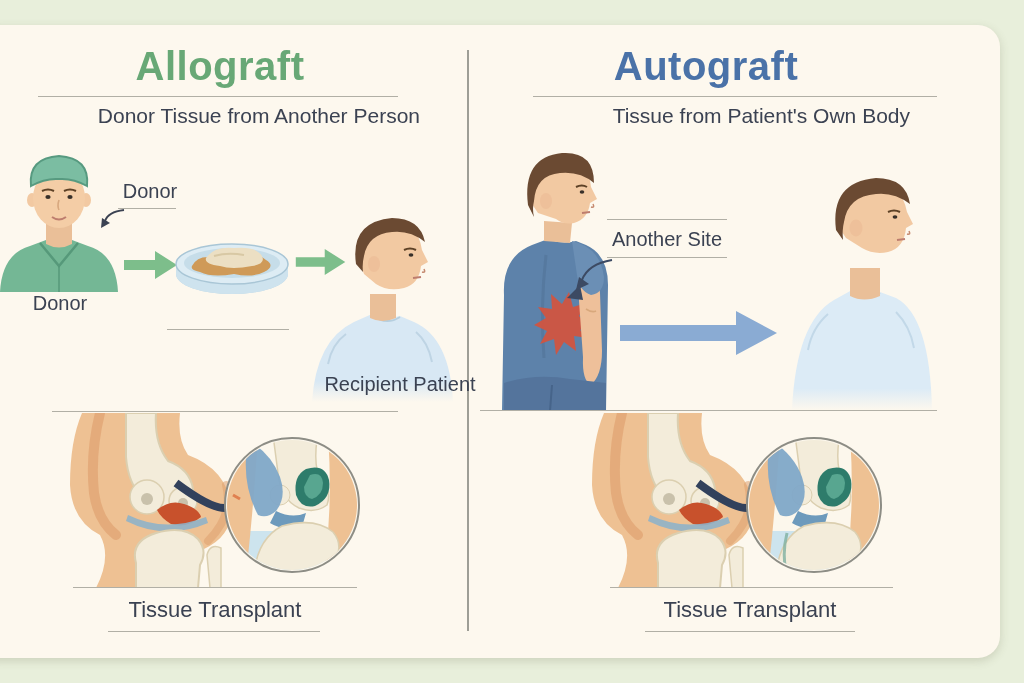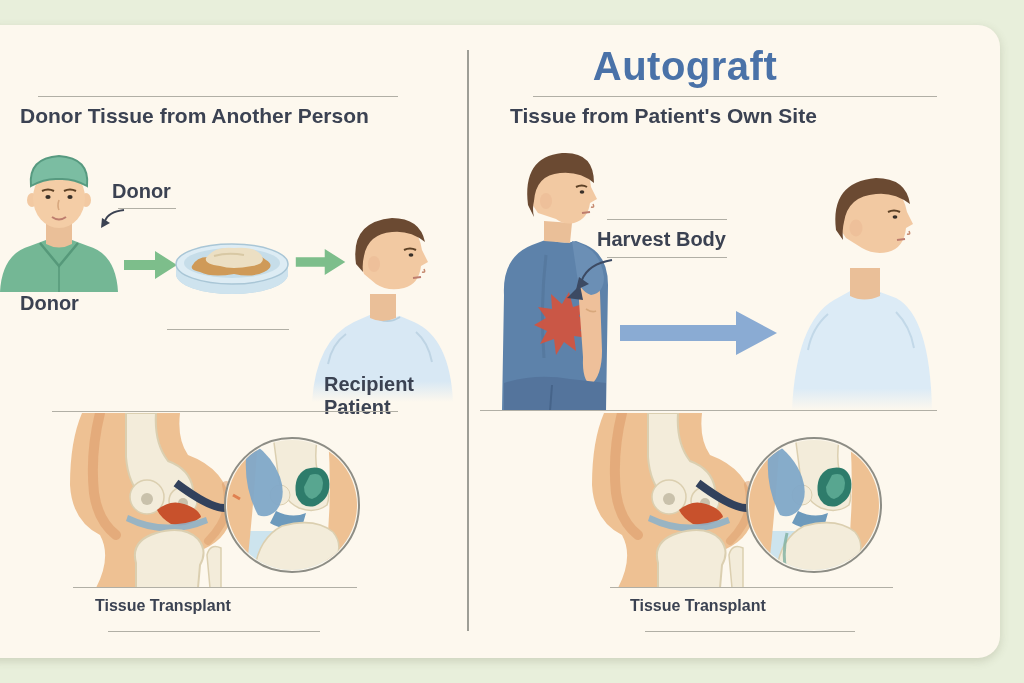--- a/index.html
+++ b/index.html
@@ -19,33 +19,34 @@
   body{font-family:"Liberation Sans","DejaVu Sans",sans-serif;background:var(--background-green);}
   .stage{position:relative;width:1024px;height:683px;background:var(--background-green);overflow:hidden}
   .card{position:absolute;left:-26px;top:25px;width:1026px;height:633px;background:var(--card-cream);
         border-radius:22px;box-shadow:0 3px 10px rgba(90,90,60,.20)}
   .panel{position:absolute;inset:0}
   .v-divider{position:absolute;left:467px;top:50px;width:2px;height:581px;background:var(--divider-gray)}
   .hline{position:absolute;height:0;border-top:1.6px solid var(--line-gray)}
   .title{position:absolute;font-size:40px;font-weight:700;text-align:center;letter-spacing:.5px}
   .title.green{color:var(--allograft-accent)}
   .title.blue{color:var(--autograft-accent)}
-  .subtitle{position:absolute;font-size:21px;font-weight:700;color:var(--text-dark);text-align:left}
-  .label{position:absolute;font-size:20px;font-weight:700;color:var(--text-dark);}
-  .label-lg{font-size:16px}
+  .subtitle{position:absolute;font-size:21px;font-weight:400;color:var(--text-dark);text-align:right}
+  .label{position:absolute;font-size:20px;font-weight:400;color:var(--text-dark);text-align:center}
+  .label-lg{font-size:22px}
   svg{position:absolute;display:block}
 </style>
 </head>
 <body>
 
 <div class="stage">
   <div class="card"></div>
   <div class="v-divider"></div>
 
   <section class="panel">
+    <div class="title green" style="left:30px;top:44px;width:380px">Allograft</div>
     <div class="hline" style="left:38px;top:96px;width:360px"></div>
     <div class="subtitle" style="left:20px;top:104px;width:400px">Donor Tissue from Another Person</div>
 
     <svg style="left:-2px;top:148px" width="122" height="144" viewBox="0 0 122 144">
       <path d="M2 144 Q4 106 32 98 L48 92 Q61 97 74 92 L90 98 Q118 106 120 144 Z" fill="#74b795"></path>
       <path d="M42 95 L61 118 L80 95" fill="none" stroke="#56997a" stroke-width="2.5"></path>
       <path d="M61 118 L61 144" stroke="#56997a" stroke-width="1.5"></path>
       <path d="M48 76 L74 76 L74 96 Q61 103 48 96 Z" fill="#eabf98"></path>
       <ellipse cx="34" cy="52" rx="5" ry="7" fill="#f2c9a2"></ellipse>
       <ellipse cx="88" cy="52" rx="5" ry="7" fill="#f2c9a2"></ellipse>
@@ -144,23 +145,23 @@
         <path d="M203 82 L210 86" stroke="#e08050" stroke-width="3"></path>
       </g>
     </svg>
 
     <div class="hline" style="left:73px;top:587px;width:284px"></div>
     <div class="label label-lg" style="left:95px;top:597px;width:240px">Tissue Transplant</div>
     <div class="hline" style="left:108px;top:631px;width:212px"></div>
   </section>
 
   <section class="panel">
-    <div class="title blue" style="left:495px;top:44px;width:380px">Autograft</div>
+    <div class="title blue" style="left:516px;top:44px;width:380px">Autograft</div>
     <div class="hline" style="left:533px;top:96px;width:404px"></div>
-    <div class="subtitle" style="left:510px;top:104px;width:400px">Tissue from Patient's Own Site</div>
+    <div class="subtitle" style="left:510px;top:104px;width:400px">Tissue from Patient's Own Body</div>
 
     <svg style="left:494px;top:143px" width="126" height="268" viewBox="0 0 126 268">
       <path d="M8 268 L10 152 Q8 114 38 102 L54 96 Q68 102 82 98 L92 102 Q114 112 114 142 L112 268 Z" fill="#5d82aa"></path>
       <path d="M52 112 Q46 165 50 215" stroke="#4e6f93" stroke-width="3" fill="none" opacity=".45"></path>
       <polygon points="94,182 85,173 92,160 79,164 75,149 68,161 57,151 58,166 44,164 52,175 40,182 53,188 46,201 60,196 62,212 70,199 82,208 80,193 94,195 86,187" fill="var(--harvest-red)" opacity=".92"></polygon>
       <path d="M86 118 Q104 124 106 150 L108 208 Q108 232 97 242 Q88 238 89 214 L85 158 Z" fill="#eec09a"></path>
       <path d="M92 166 Q98 170 102 168" stroke="#d8a87c" stroke-width="1.6" fill="none"></path>
       <path d="M78 98 Q106 104 110 134 Q110 150 97 152 Q85 148 83 132 Z" fill="#6b8fb5"></path>
       <polygon points="86,142 73,155 89,157" fill="#3c4a63"></polygon>
       <path d="M10 268 L10 240 Q42 230 76 236 L112 240 L112 268 Z" fill="#54749c"></path>
@@ -169,21 +170,21 @@
       <path d="M36 58 Q34 20 66 16 Q94 14 97 44 L103 56 L96 60 Q94 76 80 80 Q70 82 62 76 L44 70 Z" fill="#f2c9a2"></path>
       <path d="M34 62 Q28 14 68 10 Q100 8 100 40 Q86 28 66 30 Q42 32 40 58 Q38 66 40 74 Z" fill="#6b4a32"></path>
       <ellipse cx="52" cy="58" rx="6" ry="8" fill="#eec09a"></ellipse>
       <path d="M82 44 Q88 41 93 44" stroke="#5d4126" stroke-width="2" fill="none"></path>
       <ellipse cx="88" cy="49" rx="2.3" ry="1.8" fill="#38302a"></ellipse>
       <path d="M97 64 Q101 65 99 61" stroke="#c58a70" stroke-width="1.5" fill="none"></path>
       <path d="M88 70 L96 69" stroke="#bd7d6e" stroke-width="2"></path>
     </svg>
 
     <div class="hline" style="left:607px;top:219px;width:120px"></div>
-    <div class="label" style="left:597px;top:228px;width:140px">Harvest Body</div>
+    <div class="label" style="left:597px;top:228px;width:140px">Another Site</div>
     <div class="hline" style="left:607px;top:257px;width:120px"></div>
     <svg style="left:572px;top:258px" width="42" height="36" viewBox="0 0 42 36">
       <path d="M40 2 Q16 6 10 22" stroke="#3c4a63" stroke-width="2" fill="none"></path>
       <polygon points="4,32 7,19 17,26" fill="#3c4a63"></polygon>
     </svg>
 
     <svg style="left:620px;top:310px" width="158" height="46" viewBox="0 0 158 46">
       <path d="M0 15 L116 15 L116 1 L157 23 L116 45 L116 31 L0 31 Z" fill="var(--arrow-blue)"></path>
     </svg>
 

